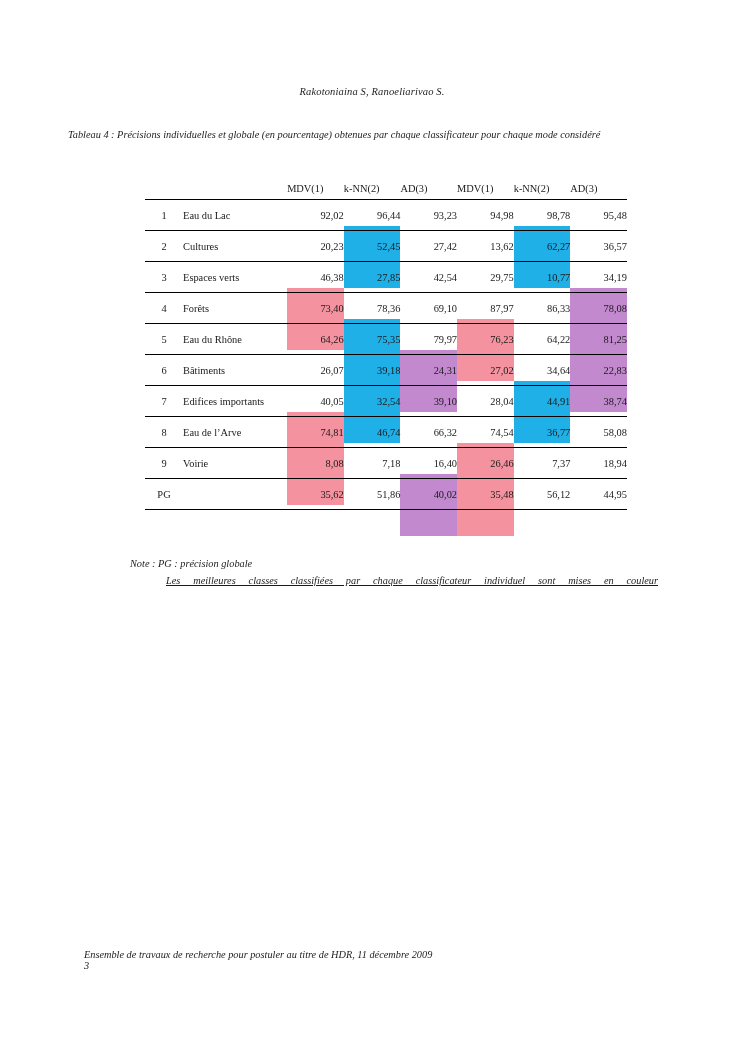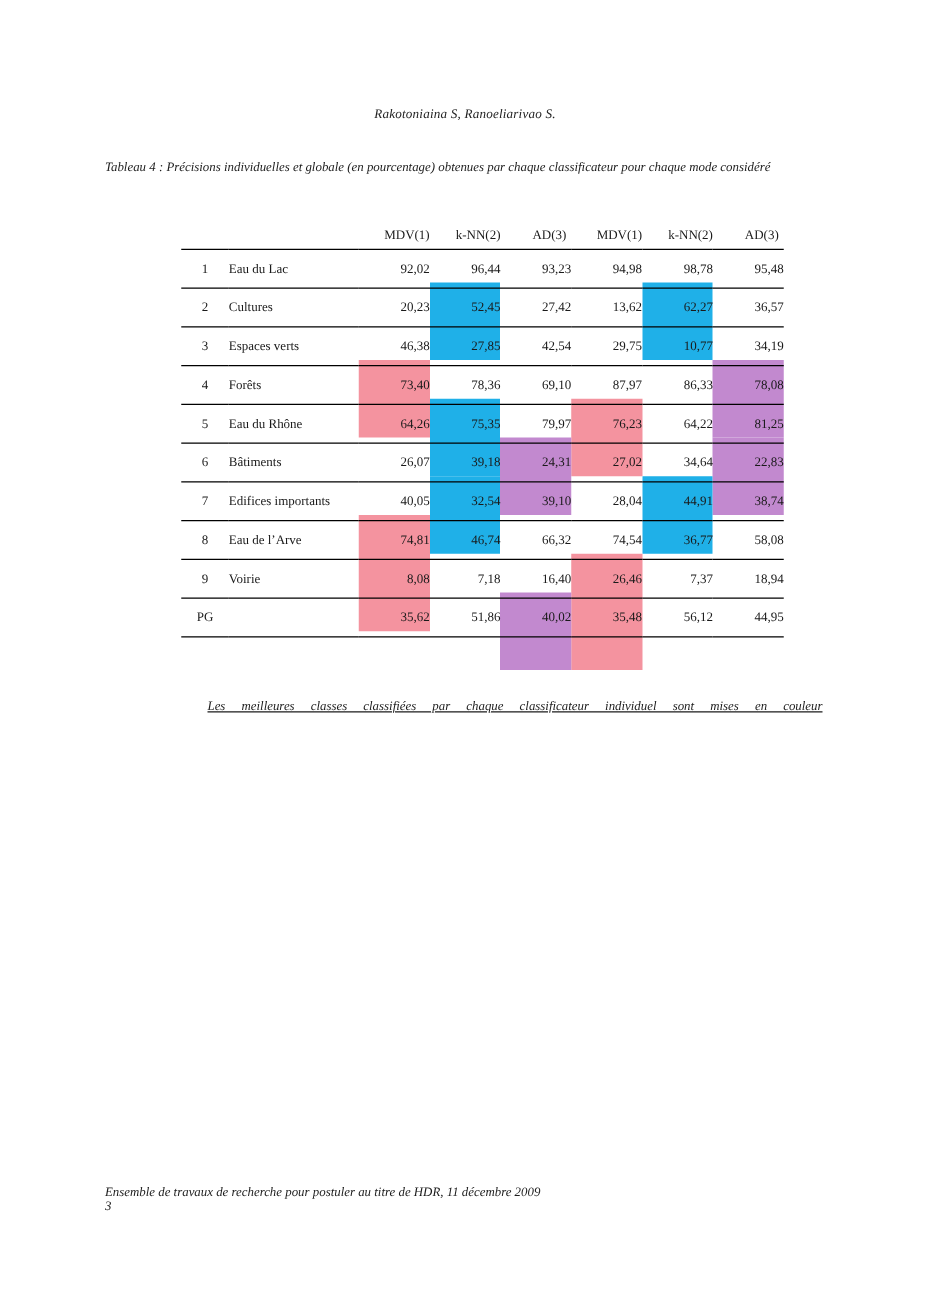--- a/index.html
+++ b/index.html
@@ -27,21 +27,21 @@
     font-style: italic;
     font-size: 10.5px;
     letter-spacing: 0.15px;
     color: #222;
   }
 
   
   #caption {
     position: absolute;
     top: 128px;
-    left: 84px;
+    left: 68px;
     width: 572px;
     font-style: italic;
     font-size: 10.3px;
     line-height: 1.42;
     text-align: justify;
     color: #1c1c1c;
   }
 
   
   #table-wrap {
@@ -77,21 +77,21 @@
   .rule-thin   { border-bottom: 0.8px solid #000; }
 
   
   .hdr-row1 td { height: 22px; }
   .hdr-group {
     text-align: center;
     font-size: 10.4px;
   }
   .hdr-row2 td { height: 21px; }
   .hdr-sub {
-    text-align: right;
+    text-align: left;
     font-size: 10.4px;
   }
   .hdr-sub.pad-r { padding-right: 4px; }
 
   
   tr.data-row td { height: 30px; }
   tr.sum-row  td { height: 30px; }
 
   td.id-cell {
     text-align: center;
@@ -310,19 +310,20 @@
           <td class="num-cell">40,02</td>
           <td class="num-cell">35,48</td>
           <td class="num-cell">56,12</td>
           <td class="num-cell">44,95</td>
         </tr>
       </tbody>
   </table>
 </div>
 
 <div id="notes">
+  <div class="line1">Note : PG : précision globale</div>
   <div class="line2">Les meilleures classes classifiées par chaque classificateur individuel sont mises en couleur</div>
 </div>
 
 <div id="footer">
   <span>Ensemble de travaux de recherche pour postuler au titre de HDR, 11 décembre 2009</span>
   <span>3</span>
 </div>
 
 </body></html>

